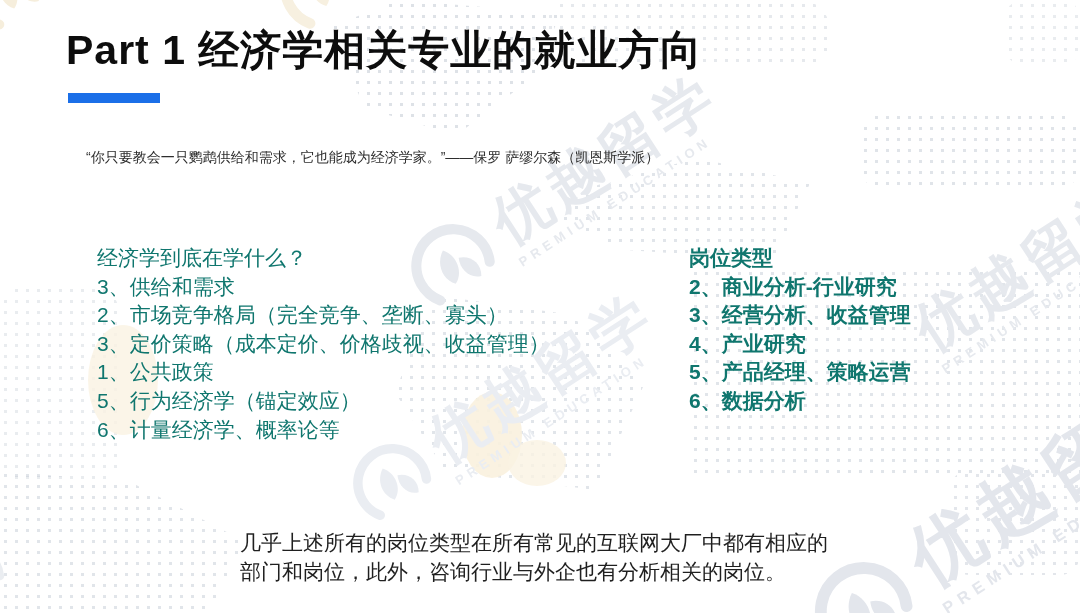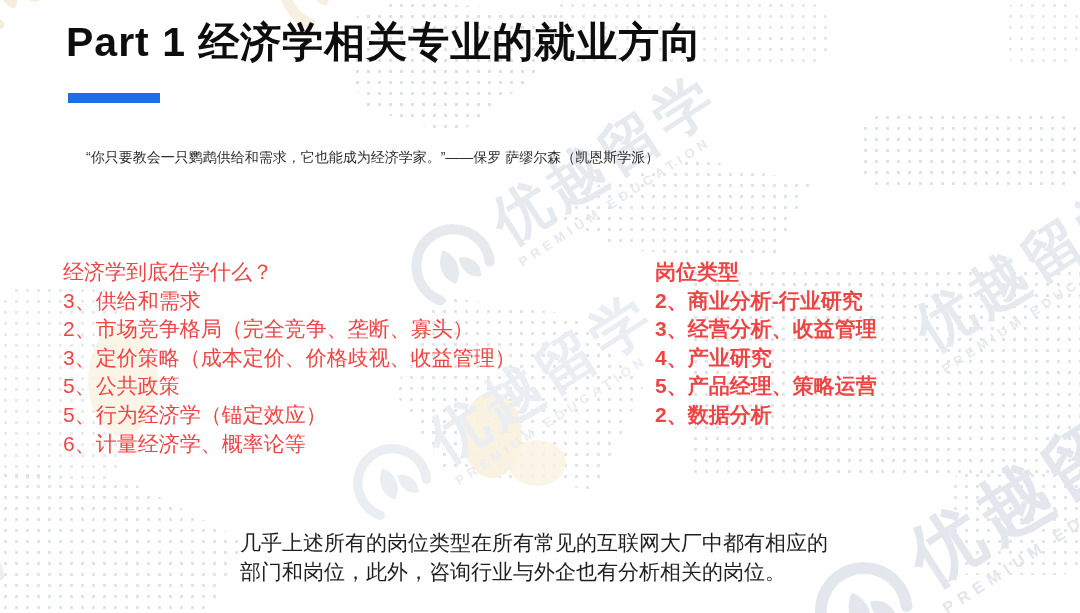--- a/index.html
+++ b/index.html
@@ -56,35 +56,35 @@
   .wm-f{left:-30px;top:-52px;color:#f6eedc;}
   .wm-g{left:278px;top:-60px;color:#f7f0e0;}
 
   .blob{position:absolute;border-radius:50%;pointer-events:none;}
   .blob-1{left:88px;top:325px;width:70px;height:110px;background:#faf3e2;opacity:.8;}
   .blob-2{left:462px;top:392px;width:60px;height:86px;background:#f9f1de;opacity:.9;}
   .blob-3{left:508px;top:440px;width:58px;height:46px;background:#faf3e2;opacity:.8;}
 
   
   .title{
-    position:absolute;left:66px;top:14px;
+    position:absolute;left:66px;top:22px;
     font-size:41px;line-height:56px;font-weight:700;
     letter-spacing:1px;color:#0d0d0d;margin:0;
   }
   .accent-bar{
     position:absolute;left:68px;top:93px;
     width:92px;height:10px;
   }
   .quote{
     position:absolute;left:78px;top:134px;
     font-size:14px;line-height:30px;color:#2e2e2e;margin:8px;
   }
   .col{
-    position:absolute;top:258px;
-    font-size:21px;line-height:28.6px;color:#ef4444;
+    position:absolute;top:244px;
+    font-size:21px;line-height:28.6px;color:#0f766e;margin-left:34px;
   }
   .col-left{left:63px;}
   .col-right{left:655px;font-weight:bold;}
   .col-header{font-size:21px;}
   .footer-note{
     position:absolute;left:240px;
     font-size:21px;line-height:29px;color:#1f1f1f;margin:0;
   }
   .fn1{top:528px;}
   .fn2{top:557px;}
@@ -179,30 +179,30 @@
   <h1 class="title">Part 1 经济学相关专业的就业方向</h1>
   <div class="accent-bar" style="background: rgb(27, 111, 232);"></div>
 
   <p class="quote">“你只要教会一只鹦鹉供给和需求，它也能成为经济学家。”——保罗 萨缪尔森（凯恩斯学派）</p>
 
   <div class="col col-left">
     <div class="col-header">经济学到底在学什么？</div>
     <div class="col-item">3、供给和需求</div>
     <div class="col-item">2、市场竞争格局（完全竞争、垄断、寡头）</div>
     <div class="col-item">3、定价策略（成本定价、价格歧视、收益管理）</div>
-    <div class="col-item">5、公共政策</div>
+    <div class="col-item">1、公共政策</div>
     <div class="col-item">5、行为经济学（锚定效应）</div>
     <div class="col-item">6、计量经济学、概率论等</div>
   </div>
 
   <div class="col col-right">
     <div class="col-header">岗位类型</div>
     <div class="col-item">2、商业分析-行业研究</div>
     <div class="col-item">3、经营分析、收益管理</div>
     <div class="col-item">4、产业研究</div>
     <div class="col-item">5、产品经理、策略运营</div>
-    <div class="col-item">2、数据分析</div>
+    <div class="col-item">6、数据分析</div>
   </div>
 
   <p class="footer-note fn1">几乎上述所有的岗位类型在所有常见的互联网大厂中都有相应的</p>
   <p class="footer-note fn2">部门和岗位，此外，咨询行业与外企也有分析相关的岗位。</p>
 
 </div>
 
 </body></html>

